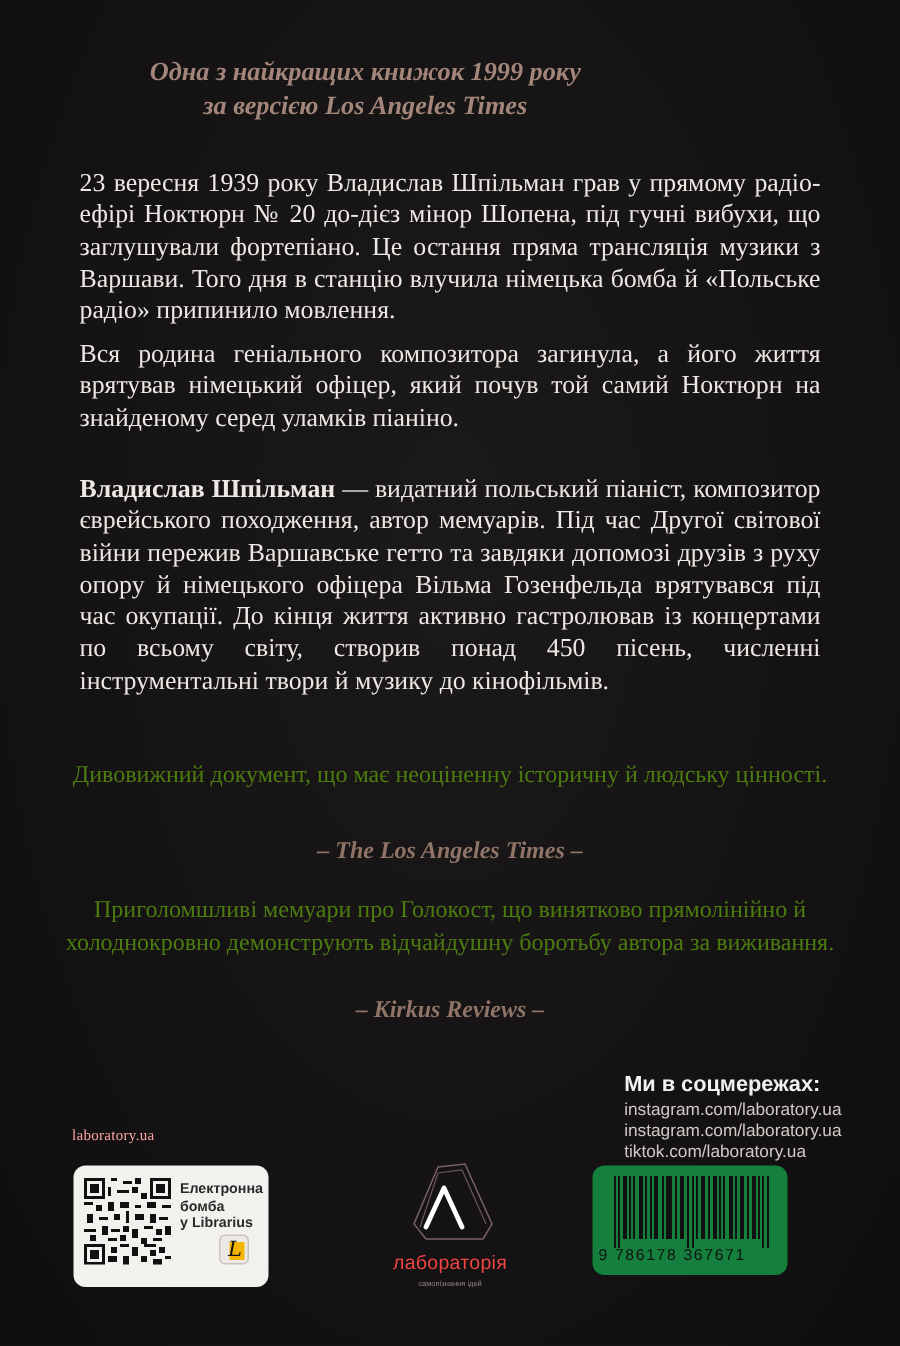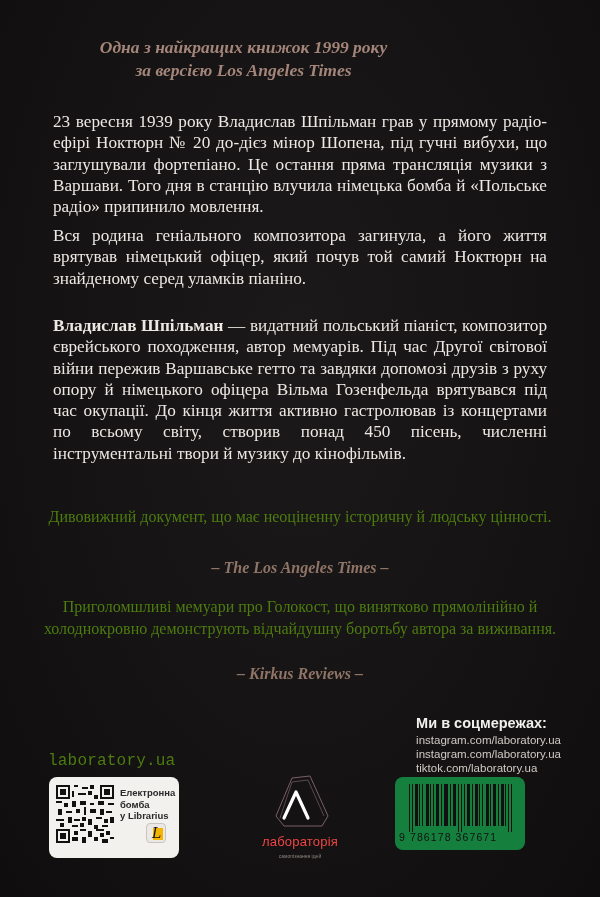--- a/index.html
+++ b/index.html
@@ -58,22 +58,22 @@
       position: absolute; right: 39px; top: 714px;
       text-align: left;
       font-family: "Liberation Sans", sans-serif;
       color: #d8d4d0;
     }
     .social .title { font-weight: bold; font-size: 14.5px; color: #f2f0ee; line-height: 19px; }
     .social .link { font-size: 11.5px; line-height: 14px; display: block; color: #cfcac6; }
 
     .site {
       position: absolute; left: 48px; top: 752px;
-      font-family: Liberation Mono, monospace;
-      font-size: 16px; color: #4d7c0f; letter-spacing: 0.2px;
+      font-family: Liberation Serif, serif;
+      font-size: 10px; color: #fca5a5; letter-spacing: 0.2px;
     }
 
     .librarius-card {
       position: absolute; left: 49px; top: 777px; width: 130px; height: 81px;
       background: #f3f1ee; border-radius: 8px;
     }
     .qr {
       position: absolute; left: 7px; top: 8px; width: 58px; height: 58px;
     }
     .lib-text {

